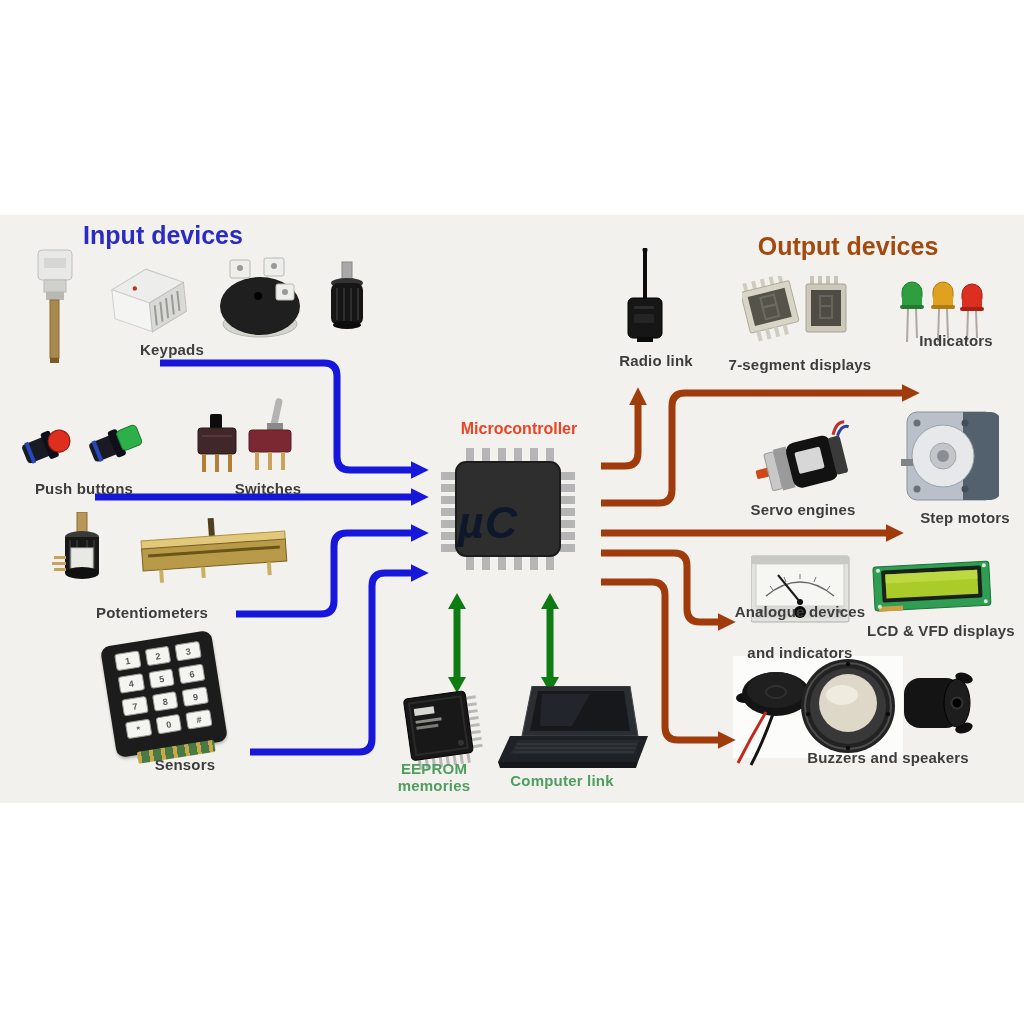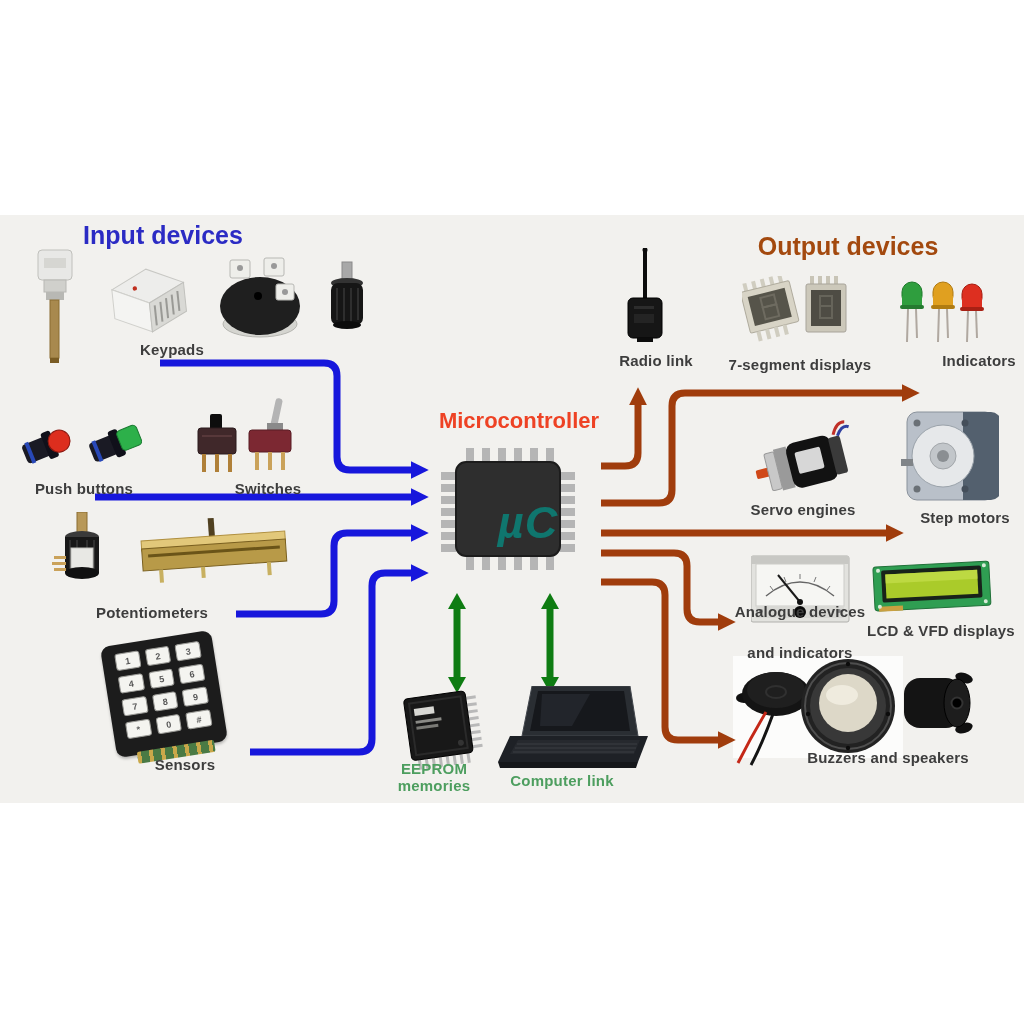--- a/index.html
+++ b/index.html
@@ -13,23 +13,23 @@
   .band{position:absolute;left:0;top:215px;width:1024px;height:588px;background:var(--band-bg);}
   .overlay{position:absolute;left:0;top:0;}
   .dev{position:absolute;}
   .lbl{position:absolute;transform:translateX(-50%);white-space:nowrap;
        font-weight:bold;font-size:15px;color:var(--label-text);letter-spacing:0.2px;}
   .lbl.green{color:var(--link-green-text);}
   .title{position:absolute;transform:translateX(-50%);white-space:nowrap;
          font-weight:bold;font-size:25px;}
   .title.input{color:var(--input-accent);}
   .title.output{color:var(--output-accent);}
-  .title.micro{font-size:22px;color:var(--micro-accent);}
-  .uc-text{position:absolute;left:476px;top:462px;width:104px;height:121px;
-           display:flex;align-items:center;justify-content:center;color:#0f766e;
+  .title.micro{font-size:16px;color:var(--micro-accent);margin-top:12px;}
+  .uc-text{position:absolute;left:436px;top:462px;width:104px;height:121px;
+           display:flex;align-items:center;justify-content:center;color:#0f172a;
            font-style:italic;font-weight:bold;font-size:45px;letter-spacing:1px;}
   
   .keypad{position:absolute;left:108px;top:638px;width:112px;height:112px;background:#1c1c1c;
           border-radius:9px;transform:rotate(-9deg);box-shadow:0 2px 3px rgba(0,0,0,.25);}
   .keypad .keys{display:grid;grid-template-columns:repeat(3,1fr);gap:6px;padding:9px 13px;}
   .kp-key{background:#f4f4f0;border:1px solid #9a9a96;border-radius:3px;height:15px;
           display:flex;align-items:center;justify-content:center;
           font-size:9px;font-weight:bold;color:#555;}
   .pcb-strip{position:absolute;left:20px;bottom:-9px;width:78px;height:12px;
              background:repeating-linear-gradient(90deg,#c9a84a 0 4px,#4a7a44 4px 12px);
@@ -465,21 +465,21 @@
   </svg>
 
   <div class="lbl" style="left:172px;top:341px;">Keypads</div>
   <div class="lbl" style="left:84px;top:480px;">Push buttons</div>
   <div class="lbl" style="left:268px;top:480px;">Switches</div>
   <div class="lbl" style="left:152px;top:604px;">Potentiometers</div>
   <div class="lbl" style="left:185px;top:756px;">Sensors</div>
 
   <div class="lbl" style="left:656px;top:352px;">Radio link</div>
   <div class="lbl" style="left:800px;top:356px;">7-segment displays</div>
-  <div class="lbl" style="left:956px;top:352px;margin-left:23px;">Indicators</div>
+  <div class="lbl" style="left:956px;top:332px;">Indicators</div>
   <div class="lbl" style="left:803px;top:501px;">Servo engines</div>
   <div class="lbl" style="left:965px;top:509px;">Step motors</div>
   <div class="lbl" style="left:800px;top:603px;">Analogue devices</div>
   <div class="lbl" style="left:800px;top:644px;">and indicators</div>
   <div class="lbl" style="left:941px;top:622px;">LCD &amp; VFD displays</div>
   <div class="lbl" style="left:888px;top:749px;">Buzzers and speakers</div>
 
   <div class="lbl green" style="left:434px;top:760px;">EEPROM</div>
   <div class="lbl green" style="left:434px;top:777px;">memories</div>
   <div class="lbl green" style="left:562px;top:772px;">Computer link</div>

